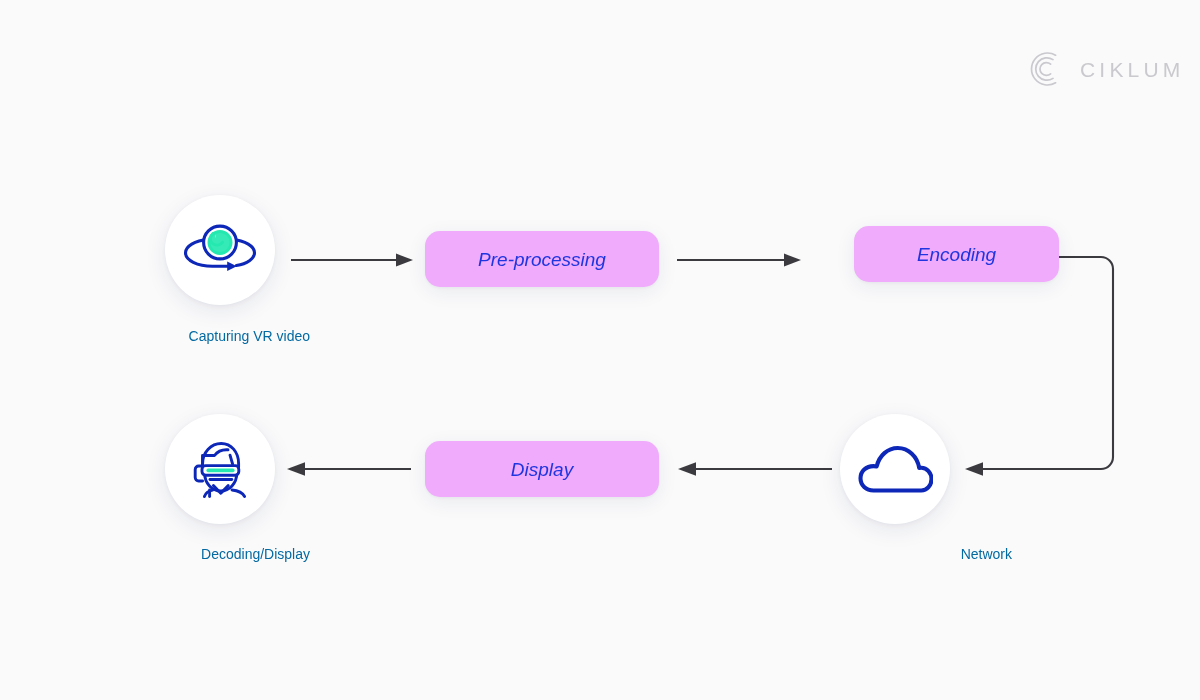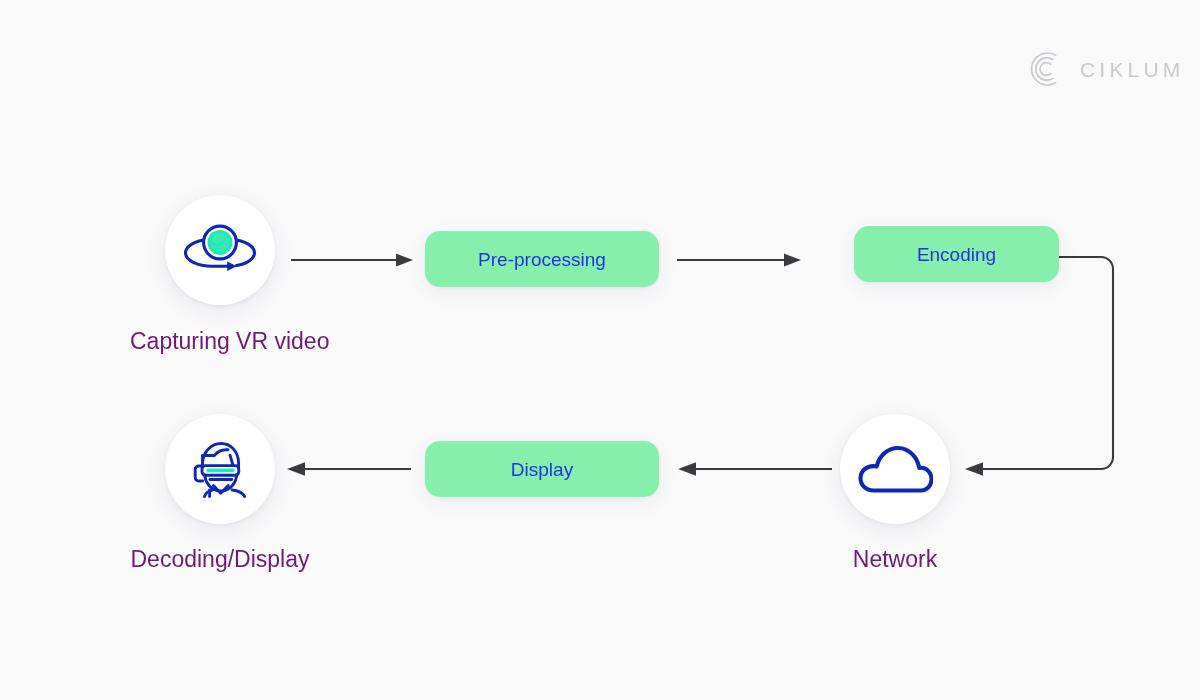--- a/index.html
+++ b/index.html
@@ -59,45 +59,46 @@
   }
   .icon-node svg { display: block; }
 
   #node-capture  { left: 165px; top: 195px; }
   #node-render   { left: 165px; top: 414px; }
   #node-network  { left: 840px; top: 414px; }
 
   
   .node-caption {
     position: absolute;
-    font-size: 23px;
-    color: #701a75;
+    font-size: 14px;
+    color: #0369a1;
     line-height: 1.2;
     white-space: nowrap;
-    text-align: center;
+    text-align: right;
   }
   #cap-capture { left: 130px; top: 328px; width: 180px; }
   #cap-render  { left: 130px; top: 546px; width: 180px; }
-  #cap-network { left: 805px; top: 546px; width: 180px; }
+  #cap-network { left: 832px; top: 546px; width: 180px; }
 
   
   .pill {
     position: absolute;
     height: 56px;
     border-radius: 15px;
-    background: #86efac;
+    background: #f0abfc;
     box-shadow: 0 5px 20px rgba(28, 35, 80, 0.075),
                 0 1px 3px rgba(28, 35, 80, 0.045);
     display: flex;
     align-items: center;
     justify-content: center;
     color: #1f35e0;
     font-size: 19px;
     line-height: 1;
     white-space: nowrap;
+    font-style: italic;
   }
   #pill-preprocessing { left: 425px; top: 231px; width: 234px; }
   #pill-encoding      { left: 854px; top: 226px; width: 205px; }
   #pill-decoding      { left: 425px; top: 441px; width: 234px; }
 
   
   #connectors {
     position: absolute;
     left: 0; top: 0;
     width: 1200px;

